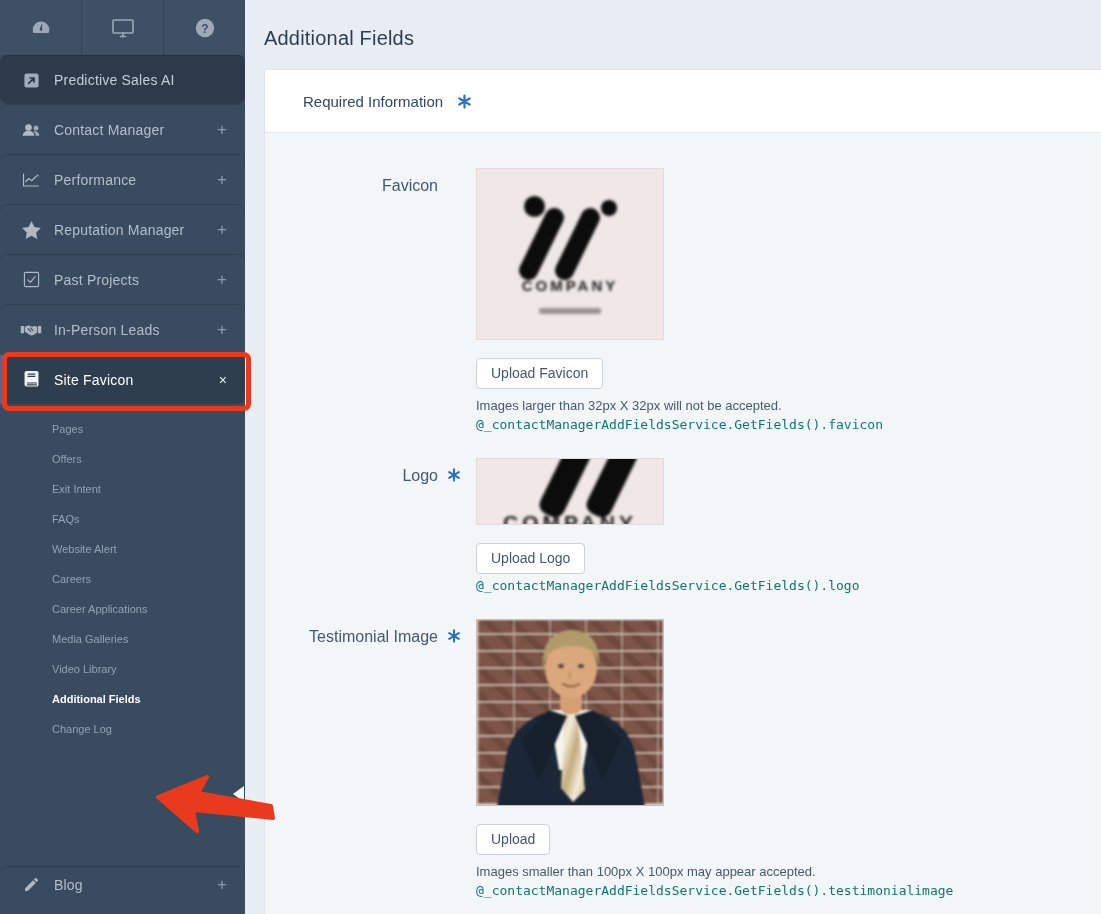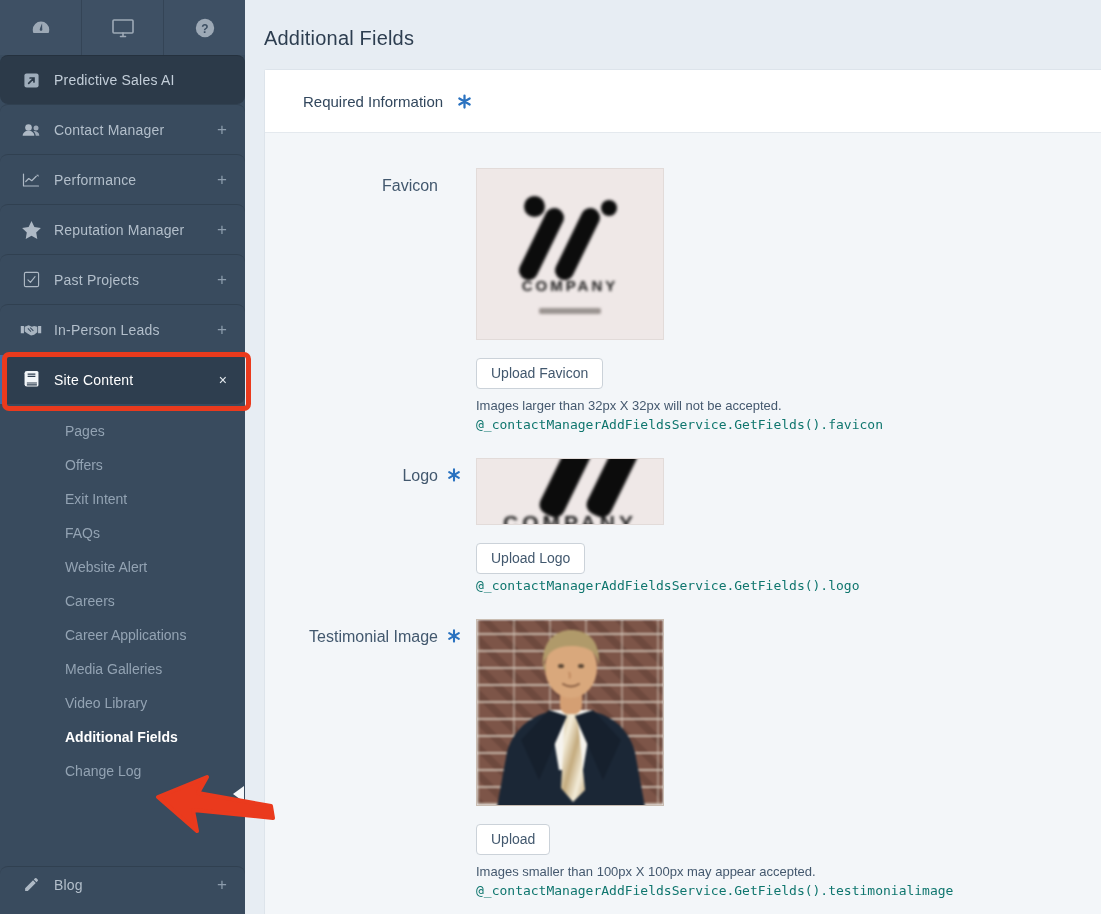--- a/index.html
+++ b/index.html
@@ -18,21 +18,21 @@
            border-top:1px solid rgba(0,0,0,.14); color:#b3bfcb; font-size:14px; cursor:pointer;border-radius:8px; }
   .mitem .micon { width:22px; margin-right:12px; display:flex; justify-content:center; }
   .mitem .mlabel { flex:1; letter-spacing:.2px; }
   .mitem .msuffix { font-size:17px; color:#8c9cac; font-weight:300; }
   .mitem-predictive { background:#2c3a49; height:49px; color:#c3ced9; }
   .mitem-active { background:#2e3e4f; color:#fff; }
   .mitem-active .msuffix { color:#e6ebf0; font-size:14px; }
   .active-bar { position:absolute; left:0; top:0; bottom:0; width:4px; background:#3e6da6; }
 
   .submenu { padding:10px 0 14px 0; }
-  .subitem { padding:9px 16px 9px 52px; font-size:14px; color:#93a3b3; cursor:pointer;margin-left:13px; }
+  .subitem { padding:9px 16px 9px 52px; font-size:11px; color:#93a3b3; cursor:pointer; }
   .subitem-active { color:#ffffff; font-weight:700; }
 
   .blogrow { position:absolute; left:0; right:0; top:866px; }
 
   
   .main { position:absolute; left:245px; top:0; width:856px; height:914px; background:#e7edf3; }
   .page-title { padding:27px 0 0 19px; font-size:20px; color:#2d3e50; letter-spacing:.2px; }
   .card { position:absolute; left:19px; top:69px; right:0; bottom:-40px; background:#fff;
           border:1px solid #dde4eb; border-right:none; border-radius:3px 0 0 0; }
   .card-header { display:flex; align-items:center; padding:23px 24px 22px 38px; background:#fff;
@@ -183,21 +183,21 @@
 
     <div class="mitem mitem-active">
       <span class="active-bar"></span>
       <span class="micon">
         <svg width="15" height="17" viewBox="0 0 18 22">
           <path class="icon-fill-white" d="M3 0h13a2 2 0 0 1 2 2v16a2 2 0 0 1-2 2H3a3 3 0 0 1-3-3V3a3 3 0 0 1 3-3z"></path>
           <path d="M3 15.5h13M3 18h13" stroke="#2e3e4f" stroke-width="1.4"></path>
           <path d="M4 4h10M4 7h10" stroke="#2e3e4f" stroke-width="1.6"></path>
         </svg>
       </span>
-      <span class="mlabel">Site Content</span>
+      <span class="mlabel">Site Favicon</span>
       <span class="msuffix">×</span>
     </div>
 
     <div class="submenu">
       <div class="subitem">Pages</div>
       <div class="subitem">Offers</div>
       <div class="subitem">Exit Intent</div>
       <div class="subitem">FAQs</div>
       <div class="subitem">Website Alert</div>
       <div class="subitem">Careers</div>

